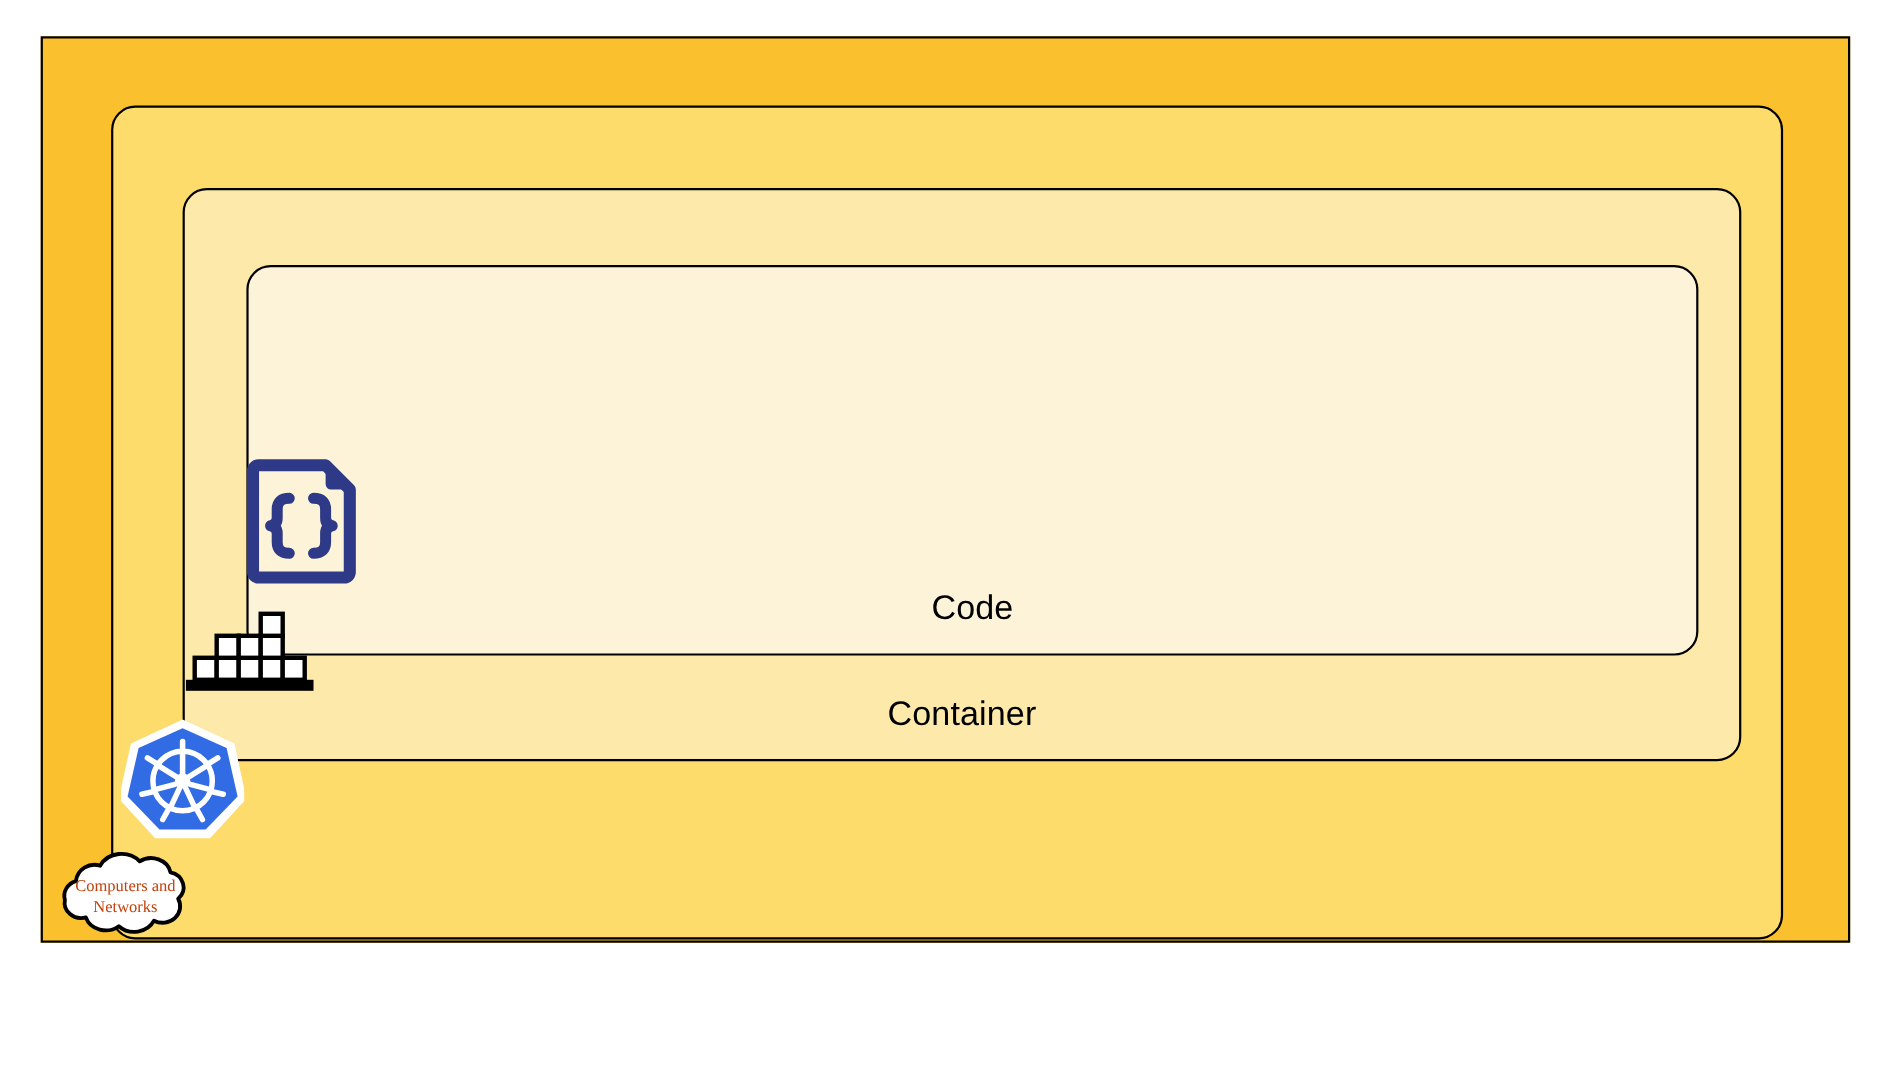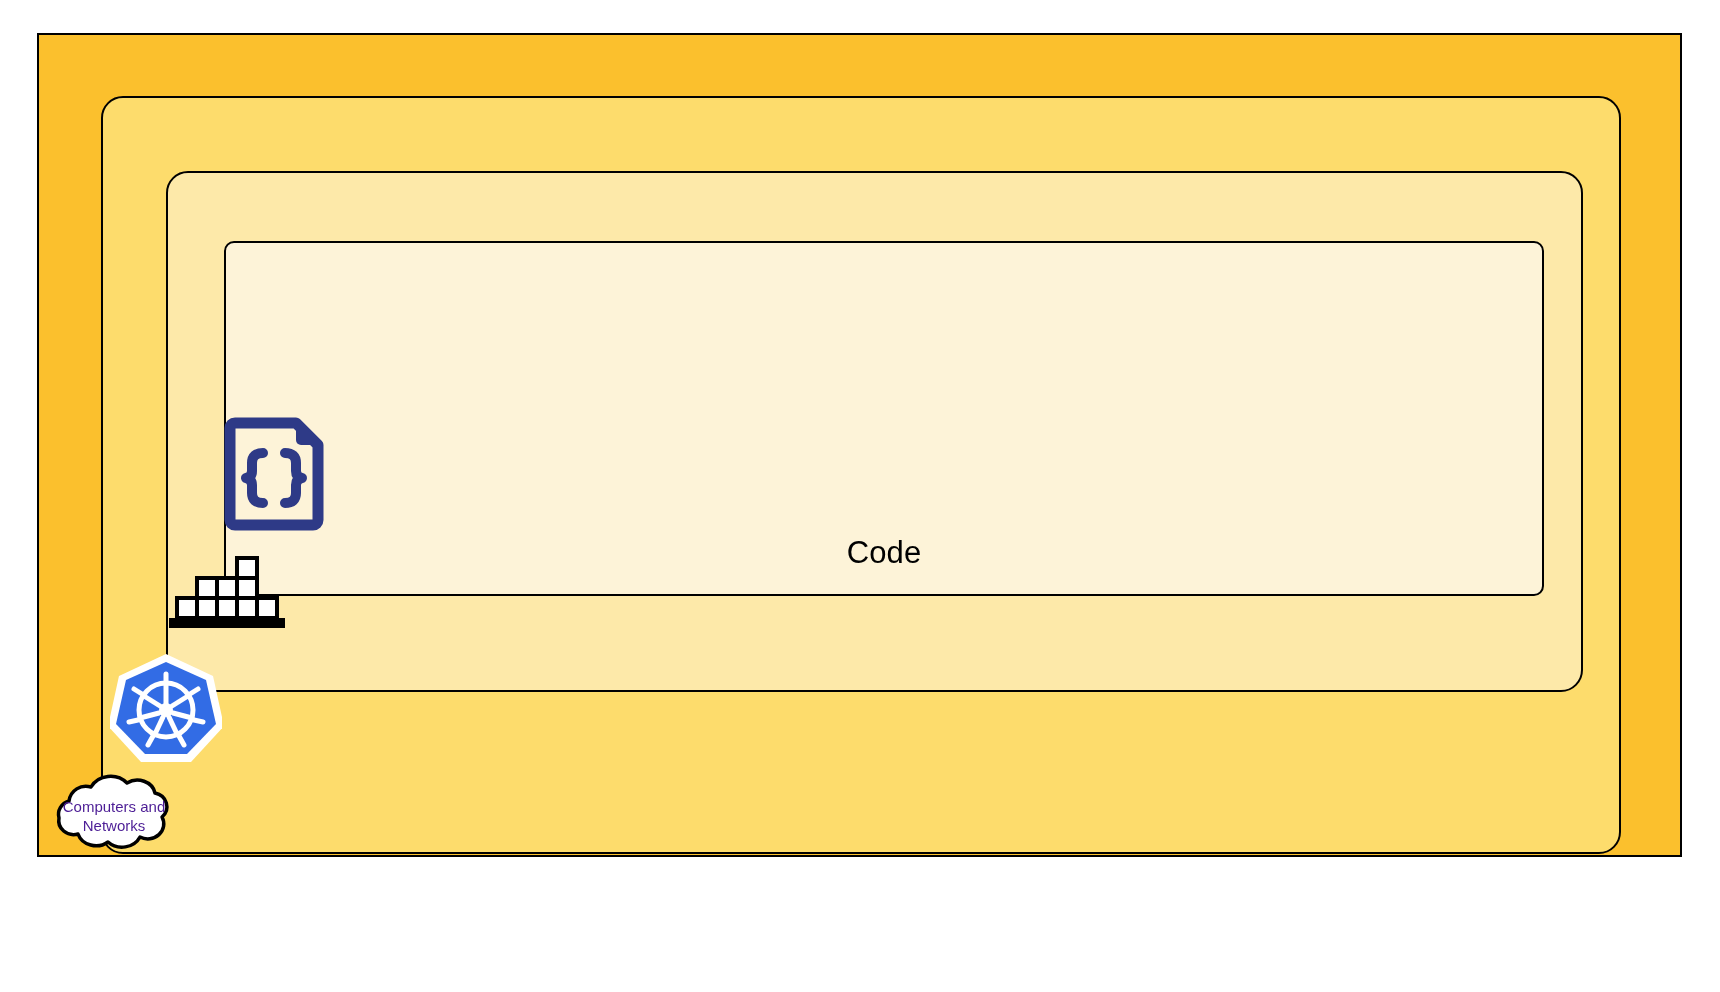--- a/index.html
+++ b/index.html
@@ -54,21 +54,21 @@
     background: #fde9a9;
     border-radius: 22px;
   }
 
   .layer-code {
     left: 221px;
     top: 239px;
     width: 1320px;
     height: 355px;
     background: #fdf3d8;
-    border-radius: 10px;
+    border-radius: 22px;
   }
 
   
   .layer-label {
     position: absolute;
     left: 0;
     width: 100%;
     text-align: center;
     color: #000000;
     font-size: 31px;
@@ -126,41 +126,43 @@
     left: 0;
     top: 0;
     width: 100%;
     height: 100%;
     display: flex;
     flex-direction: column;
     align-items: center;
     justify-content: center;
     font-size: 15px;
     line-height: 1.28;
-    color: #4c1d95;
+    color: #c2410c;
     text-align: center;
     white-space: pre-line;
     pointer-events: none;
+    font-family: Liberation Serif, serif;
   }
 </style>
 </head>
 <body>
 
 <div id="stage">
 
   <div class="layer layer-datacenter">
 
     <div class="layer-label label-datacenter">Cloud/Co-Lo/Corporate
 Datacenter</div>
 
     <div class="layer layer-cluster" style="left:62px; top:61px;">
 
 
       <div class="layer layer-container" style="left:63px; top:73px;">
 
+        <div class="layer-label label-container">Container</div>
 
         <div class="layer layer-code" style="left:56px; top:68px;">
 
           <div class="layer-label label-code">Code</div>
         </div>
       </div>
     </div>
   </div>
 
   <div class="icon-code">

